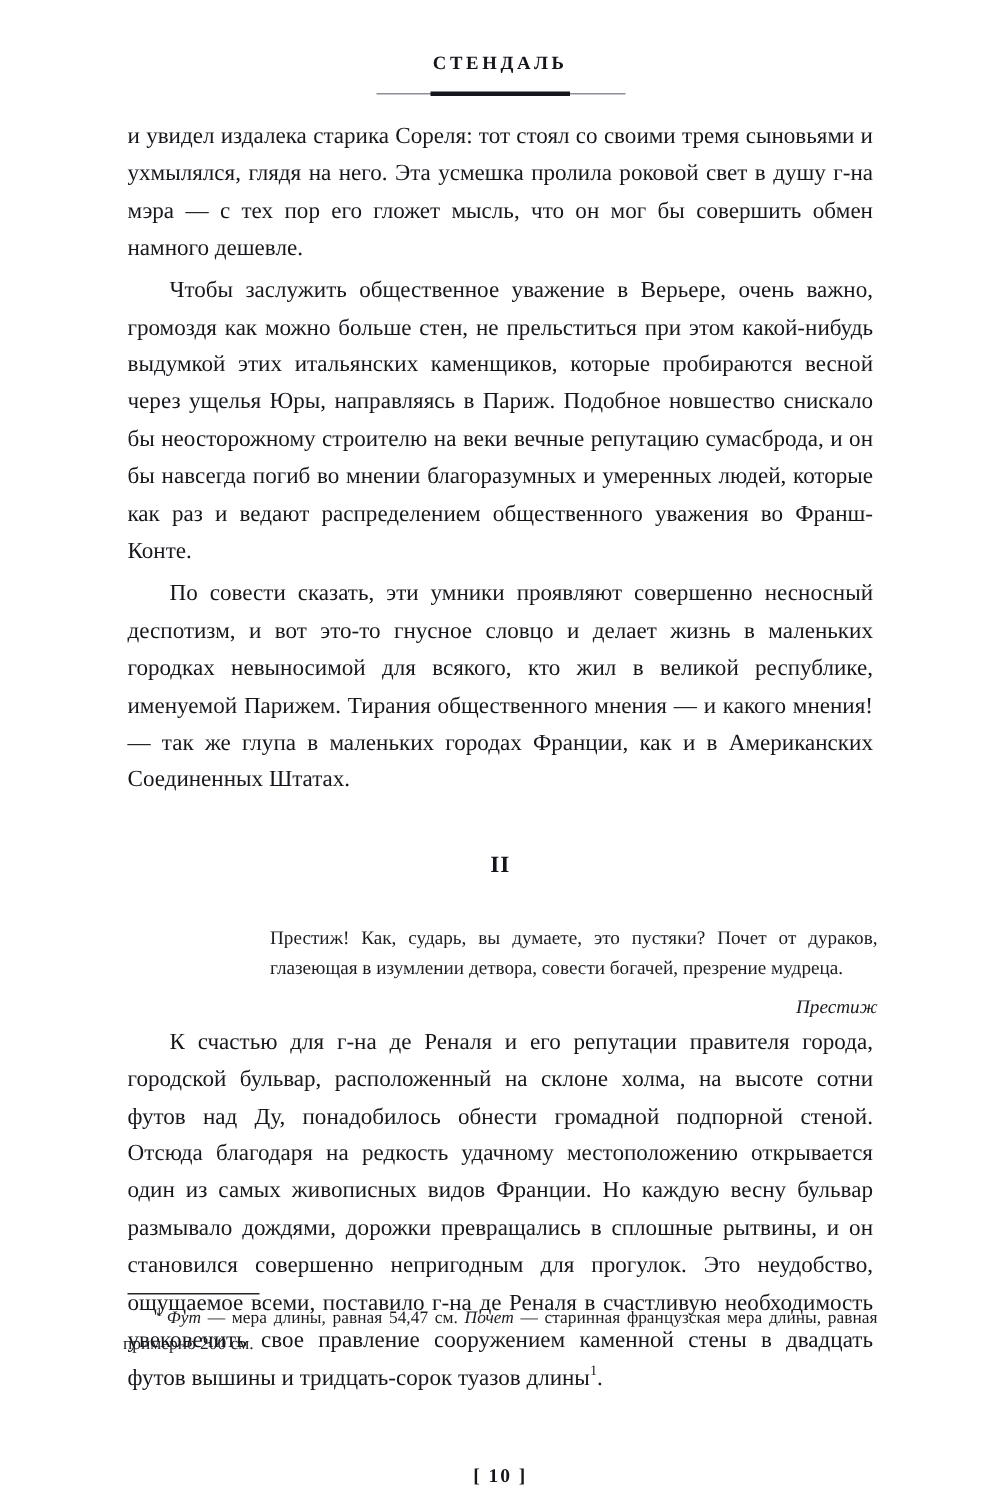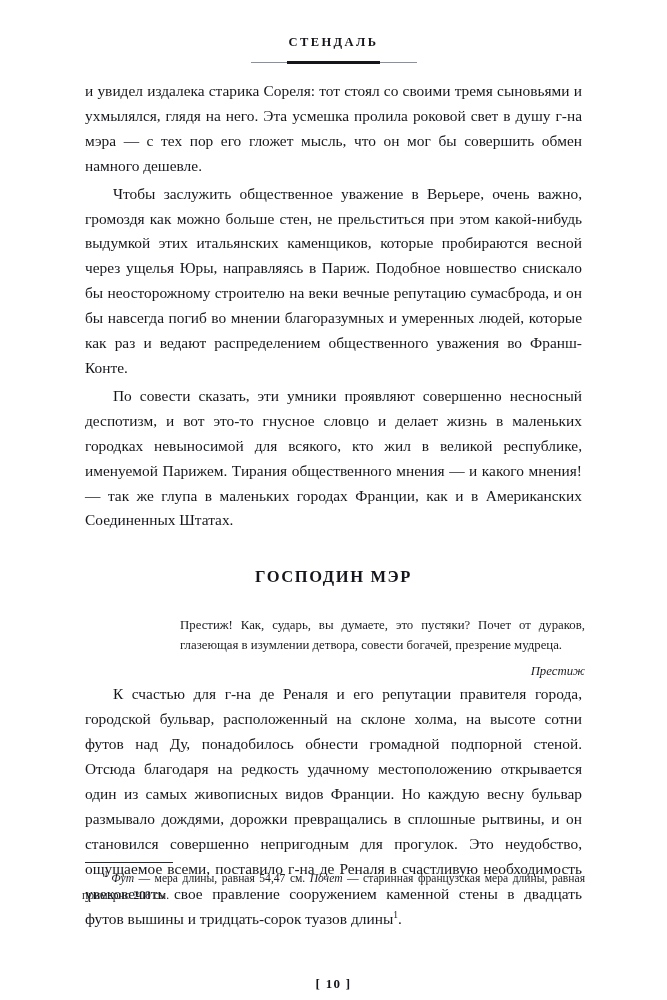--- a/index.html
+++ b/index.html
@@ -198,21 +198,21 @@
 
   <div class="textblock">
 
     <p class="para first">и увидел издалека старика Сореля: тот стоял со своими тремя сыновьями и ухмылялся, глядя на него. Эта усмешка пролила роковой свет в душу г-на мэра — с тех пор его гложет мысль, что он мог бы совершить обмен намного дешевле.</p>
 
     <p class="para">Чтобы заслужить общественное уважение в Верьере, очень важно, громоздя как можно больше стен, не прельститься при этом какой-нибудь выдумкой этих итальянских каменщиков, которые пробираются весной через ущелья Юры, направляясь в Париж. Подобное новшество снискало бы неосторожному строителю на веки вечные репутацию сумасброда, и он бы навсегда погиб во мнении благоразумных и умеренных людей, которые как раз и ведают распределением общественного уважения во Франш-Конте.</p>
 
     <p class="para">По совести сказать, эти умники проявляют совершенно несносный деспотизм, и вот это-то гнусное словцо и делает жизнь в маленьких городках невыносимой для всякого, кто жил в великой республике, именуемой Парижем. Тирания общественного мнения — и какого мнения! — так же глупа в маленьких городах Франции, как и в Американских Соединенных Штатах.</p>
 
     <div class="chapter">
-      <span class="chapter-title">ГОСПОДИН МЭР</span>
+      <span class="chapter-number">II</span>
     </div>
 
     <div class="epigraph">
       <p class="epigraph-text">Престиж! Как, сударь, вы думаете, это пустяки? Почет от дураков, глазеющая в изумлении детвора, совести богачей, презрение мудреца.</p>
       <p class="epigraph-source">Престиж</p>
     </div>
 
     <p class="para after-epigraph"><span>К счастью для г-на де Реналя и его репутации правителя города, городской бульвар, расположенный на склоне холма, на высоте сотни футов над Ду, понадобилось обнести громадной подпорной стеной. Отсюда благодаря на редкость удачному местоположению открывается один из самых живописных видов Франции. Но каждую весну бульвар размывало дождями, дорожки превращались в сплошные рытвины, и он становился совершенно непригодным для прогулок. Это неудобство, ощущаемое всеми, поставило г-на де Реналя в счастливую необходимость увековечить свое правление сооружением каменной стены в двадцать футов вышины и тридцать-сорок туазов длины</span><sup class="fn-ref">1</sup>.</p>
 
   </div>

